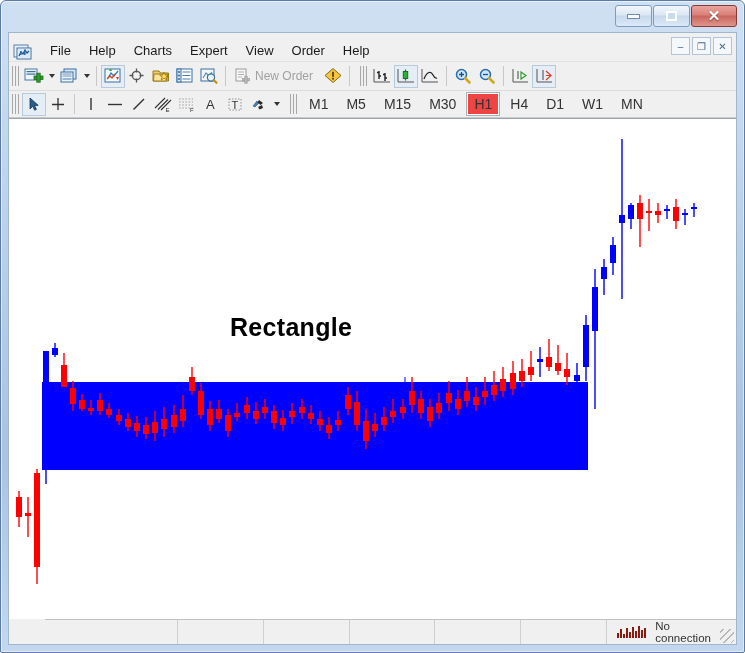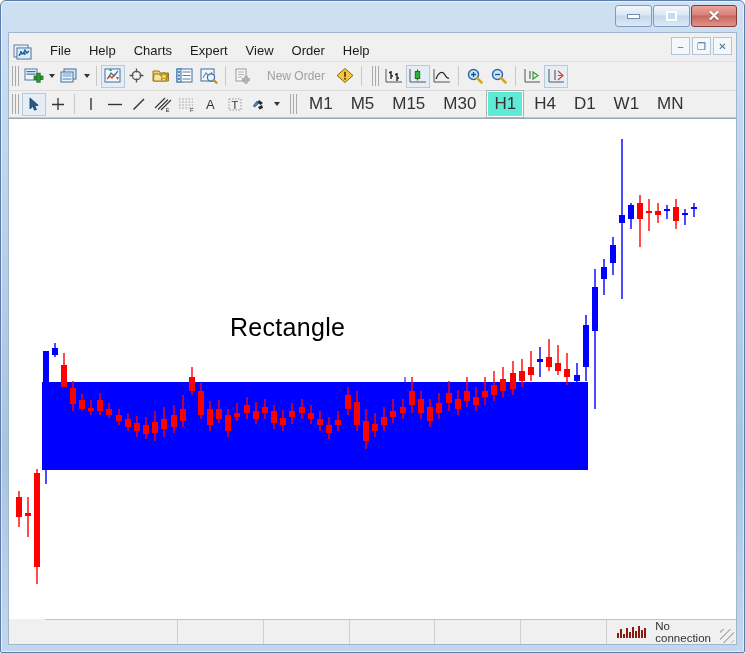--- a/index.html
+++ b/index.html
@@ -145,54 +145,54 @@
     display:flex; align-items:center; justify-content:center;
     cursor: pointer; flex: 0 0 auto;
   }
   .caret-tri {
     width: 0; height: 0;
     border-left: 3.5px solid transparent;
     border-right: 3.5px solid transparent;
     border-top: 4px solid #333;
   }
   .tb-text-btn {
-    display: flex; align-items: center; gap: 15px;
+    display: flex; align-items: center; gap: 3px;
     height: 23px; padding: 0 7px 0 3px;
     font-size: 12px; cursor: pointer; flex: 0 0 auto;
     border: 1px solid transparent; box-sizing: border-box;
   }
   .tb-text-btn.disabled { color: #a0a0a0; cursor: default; }
   .tb-text-btn.framed {
     border: 1px solid #c2c2c2; background: #fafafa;
   }
   .tf-btn {
-    font-size: 17px; color: #333;
+    font-size: 14px; color: #333;
     padding: 3px 7px; margin: 0 1px;
     cursor: pointer; flex: 0 0 auto;
     border: 1px solid transparent; box-sizing: border-box;
   }
   .tf-btn.sel {
     border: 1px solid #b0b0b0;
-    background: #5eead4;
+    background: #ef4444;
     box-shadow: inset 0 0 0 1px #ffffff;
   }
 
   
   .chart-wrap {
     flex: 1 1 auto;
     position: relative;
     background: #ffffff;
     border-top: 1px solid #9aa6b2;
     overflow: hidden;
   }
   .chart-svg { display: block; }
   .rect-label {
     position: absolute;
     font-size: 25px;
-    font-weight: normal;
+    font-weight: bold;
     color: #000000;
     letter-spacing: 0.3px;
     white-space: nowrap;
   }
 
   
   .statusbar {
     height: 24px;
     background: #f0f0f0;
     border-top: 1px solid #c2c2c2;

